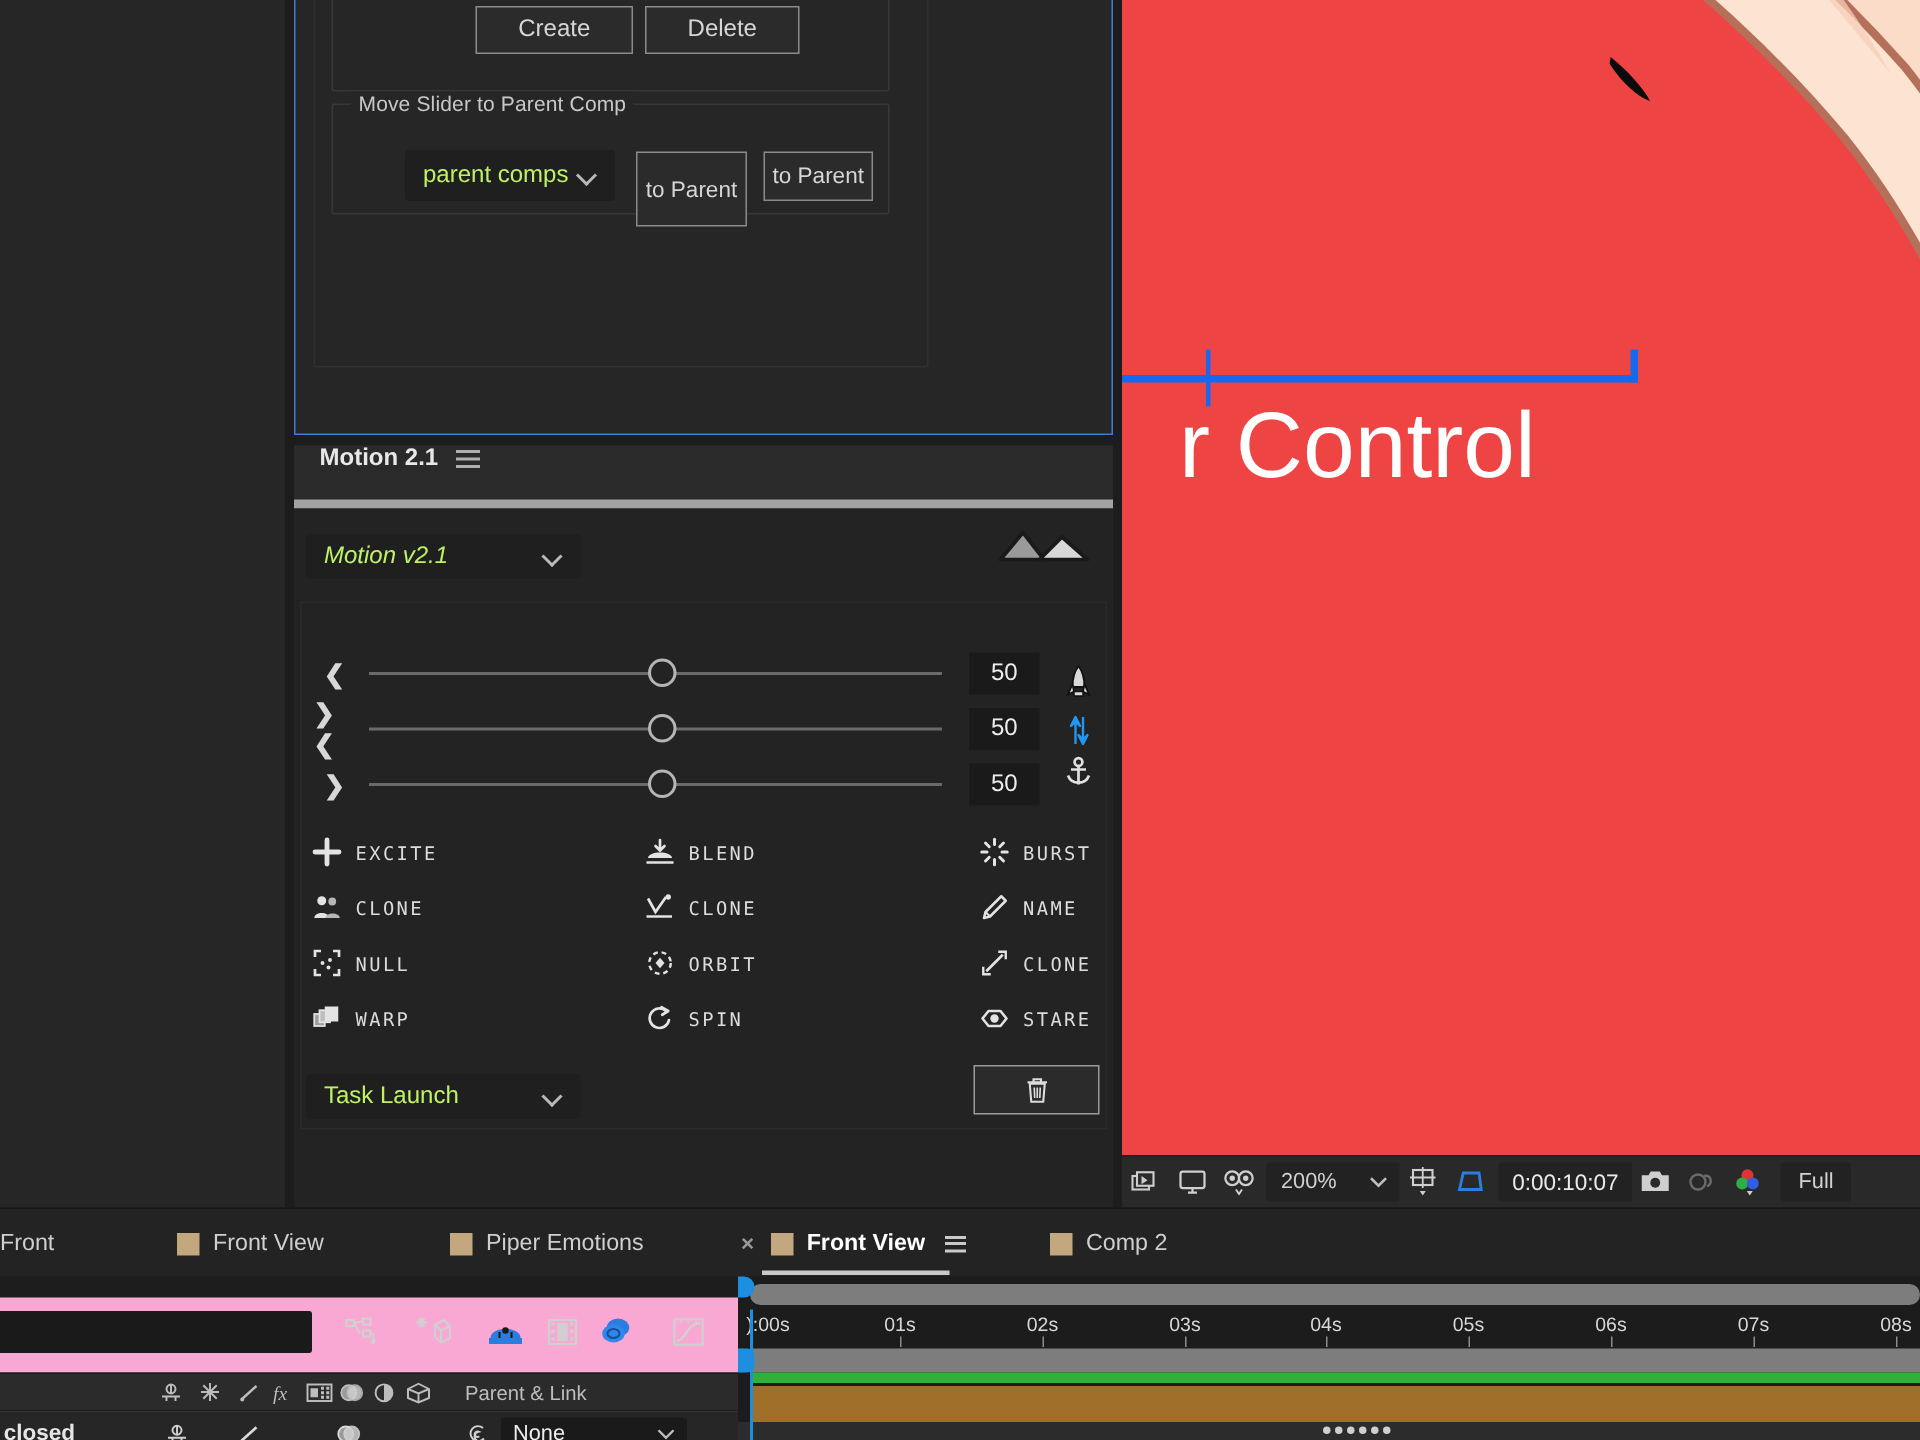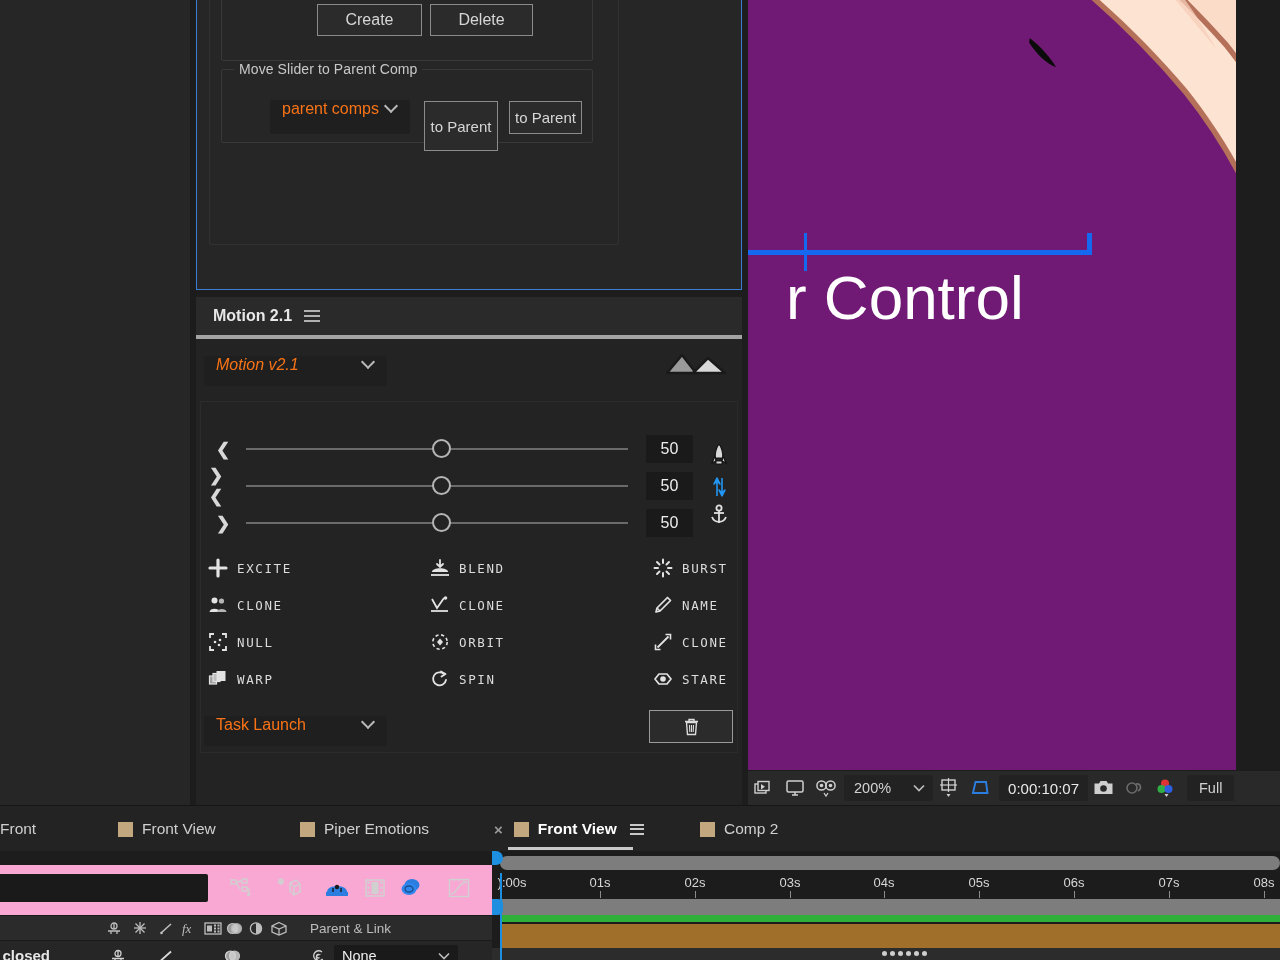--- a/index.html
+++ b/index.html
@@ -53,22 +53,22 @@
   }
   .btn-create { left: 95px; top: 18px; width: 105px; }
   .btn-delete { left: 208px; top: 18px; width: 103px; }
   .btn-toparent { left: 202px; top: 31px; width: 74px; height: 50px; font-size:15px; }
   .btn-tochild  { left: 287px; top: 31px; width: 73px; height: 33px; font-size:15px; }
 
   .select {
     position: absolute;
     background: #1f1f1f;
     border: none; border-radius: 3px;
-    color: #f97316; font-size: 16px;
-    display: flex; 
+    color: #bef264; font-size: 16px;
+    display: flex; align-items: center;
     padding: 0 12px;
     cursor: pointer;
   }
   .select .chev {
     margin-left: auto; width: 12px; height: 12px;
     position: relative;
   }
   .select .chev::before {
     content: ""; position: absolute; left: 0; top: 1px;
     width: 8px; height: 8px;
@@ -78,22 +78,22 @@
   .sel-parentcomps { left: 48px; top: 30px; width: 140px; height: 34px; }
 
   
   .motion-panel {
     position: absolute; left: 196px; top: 297px; width: 546px; height: 508px;
     background: #232323;
   }
   .motion-head {
     position: absolute; left: 0; top: 0; width: 100%; height: 42px;
     background: #2a2a2a;
-    display: flex; align-items: center; padding-left: 17px;
-    border-bottom: 4px solid #a3a3a3;
+    display: flex; padding-left: 17px;
+    border-bottom: 6px solid #a3a3a3;
   }
   .motion-title { color: #e8e8e8; font-size: 16px; font-weight: bold; }
   .hamburger { margin-left: 12px; width: 16px; cursor: pointer; }
   .hamburger i { display: block; height: 2px; background: #b0b0b0; margin: 3px 0; }
 
   .motion-body { position: absolute; left: 0; top: 42px; width: 100%; height: 466px; background:#232323; }
 
   .sel-motion { left: 8px; top: 17px; width: 183px; height: 30px; font-size:16px;font-style:italic; }
 
   .mountain-logo {
@@ -169,22 +169,22 @@
     display: flex; align-items: center; justify-content: center;
     cursor: pointer;
   }
   .motion-inner-border {
     position: absolute; left: 4px; top: 62px; width: 538px; height: 352px;
     border: 1px solid #2b2b2b; pointer-events: none;
   }
 
   
   .viewport {
-    position: absolute; left: 748px; top: 0; width: 488px; height: 770px;
-    background: #701a75;
+    position: absolute; left: 748px; top: 0; width: 532px; height: 770px;
+    background: #ef4444;
     overflow: hidden;
   }
   .vp-art {
     position: absolute; right: -50px; top: -200px;
     width: 460px; height: 560px;
     transform: rotate(-18deg);
   }
   .vp-text {
     position: absolute; left: 38px; top: 262px;
     color: #fff; font-size: 62px; font-weight: 300;

